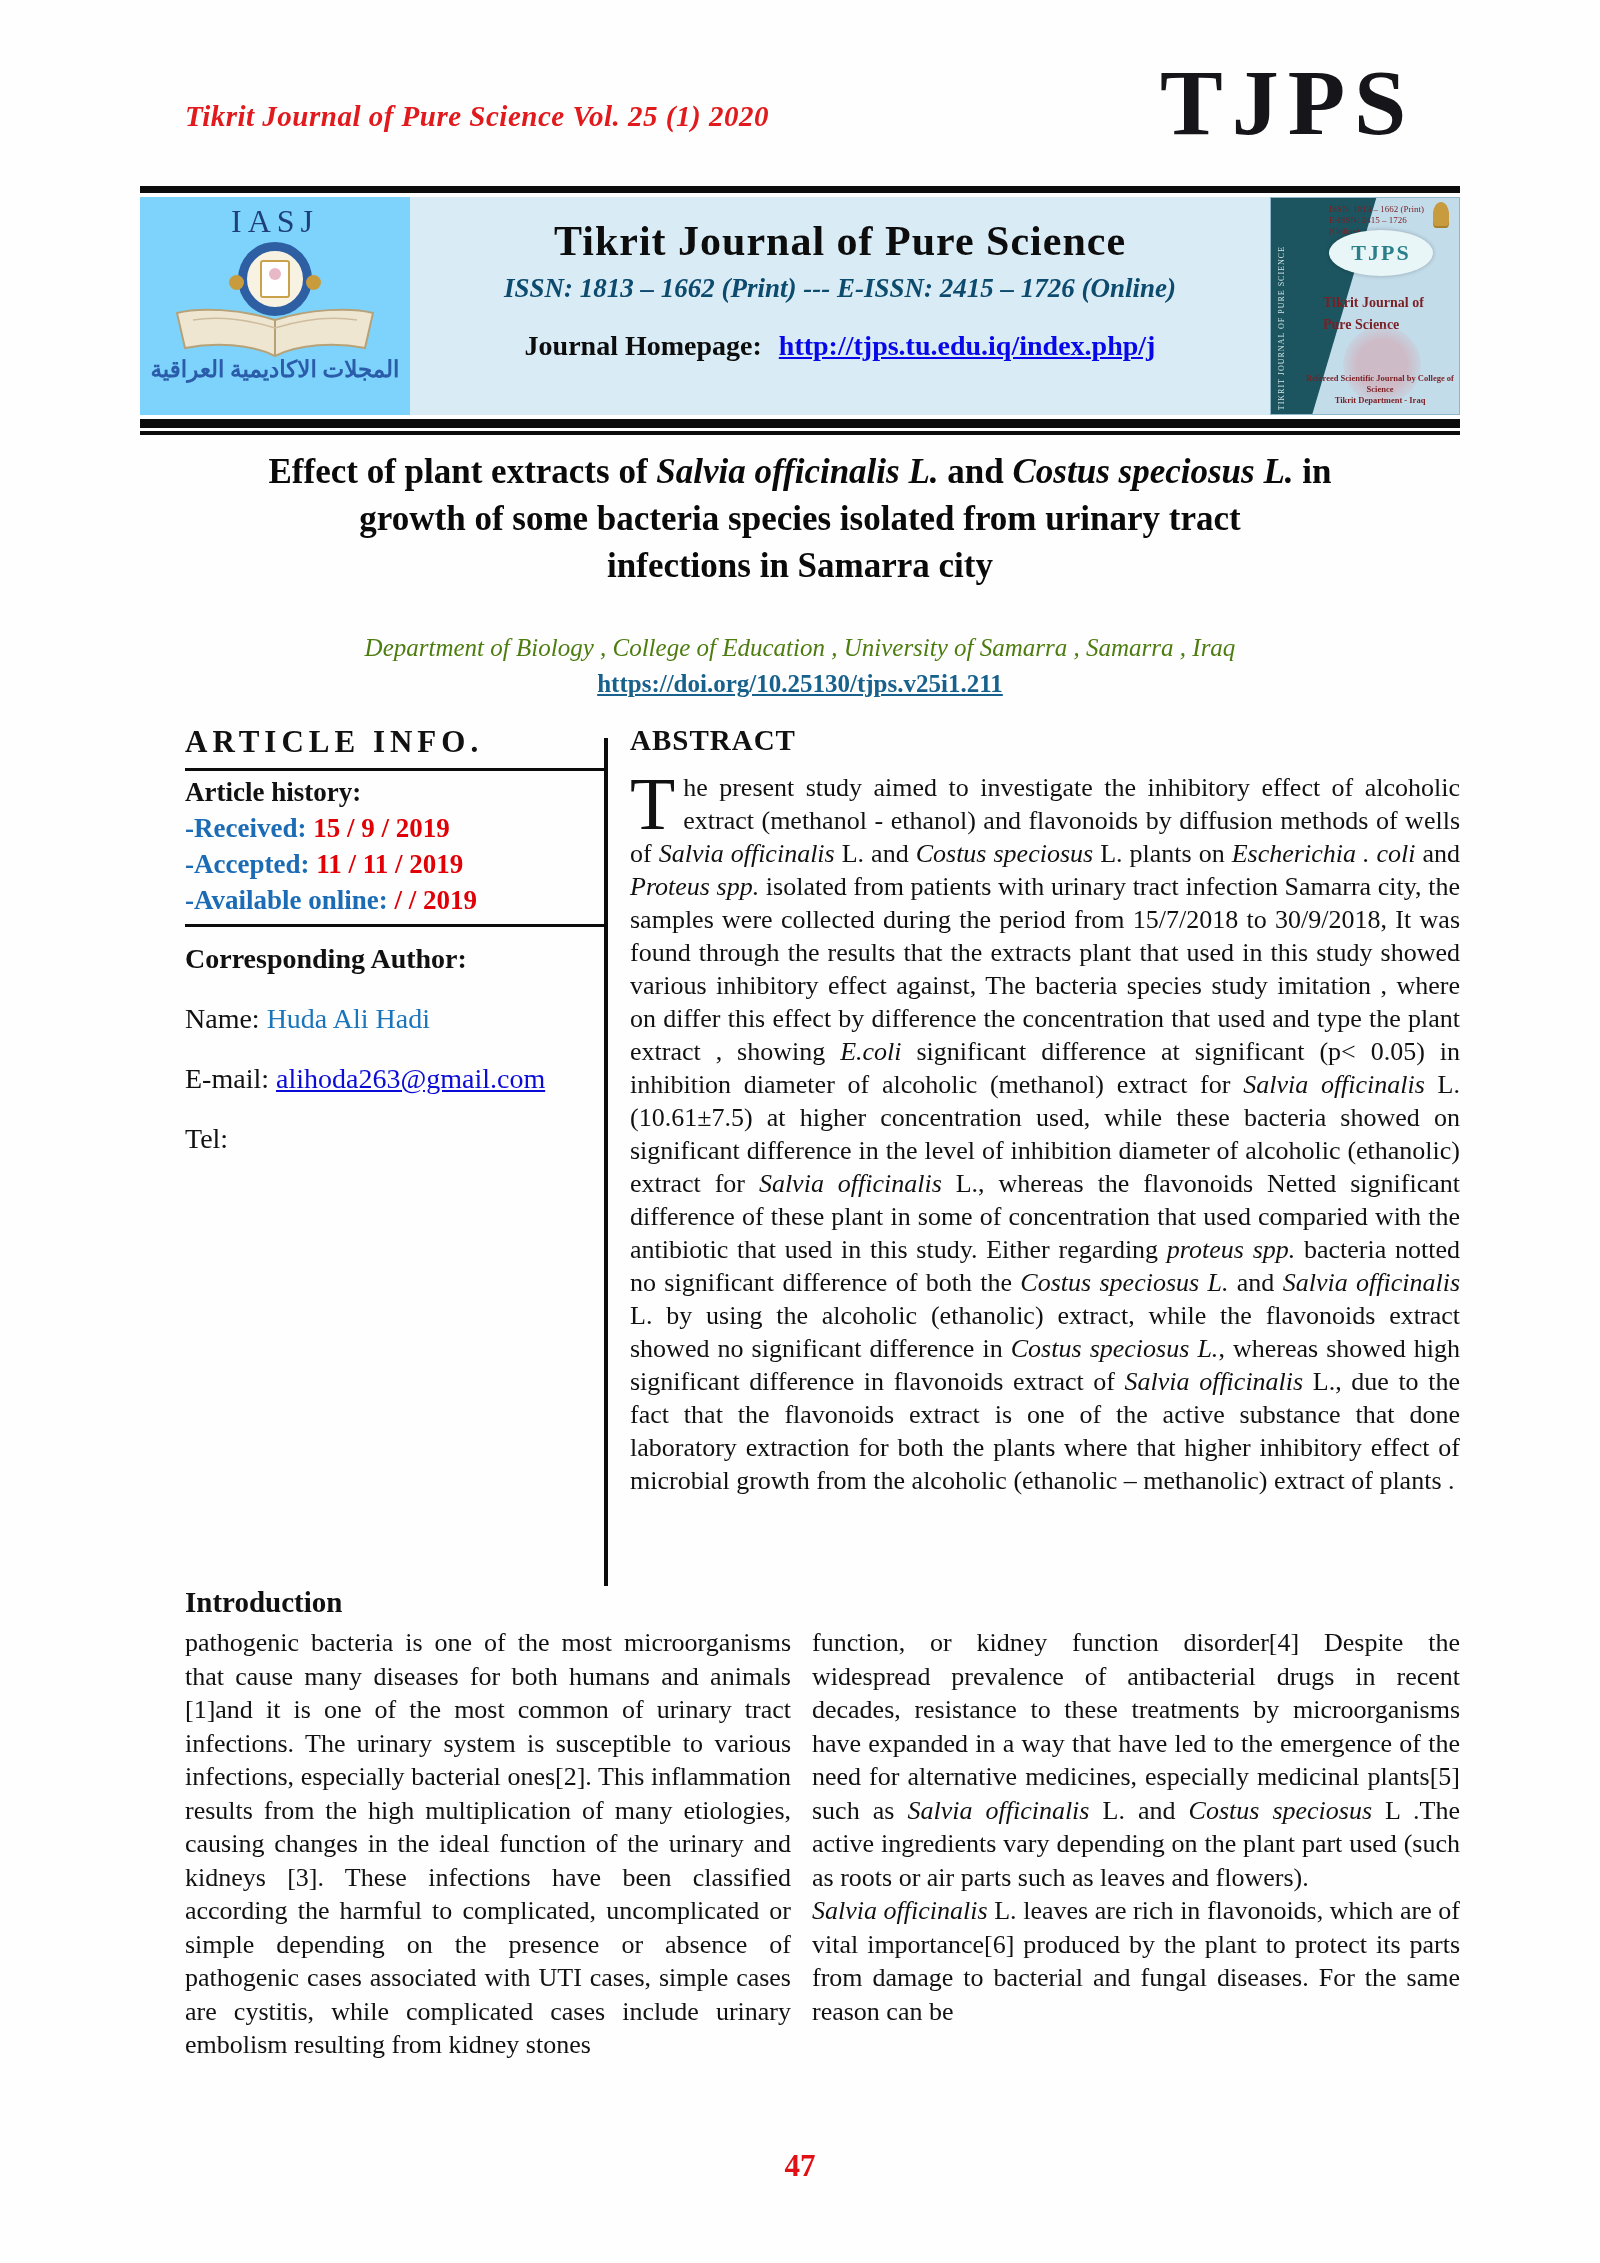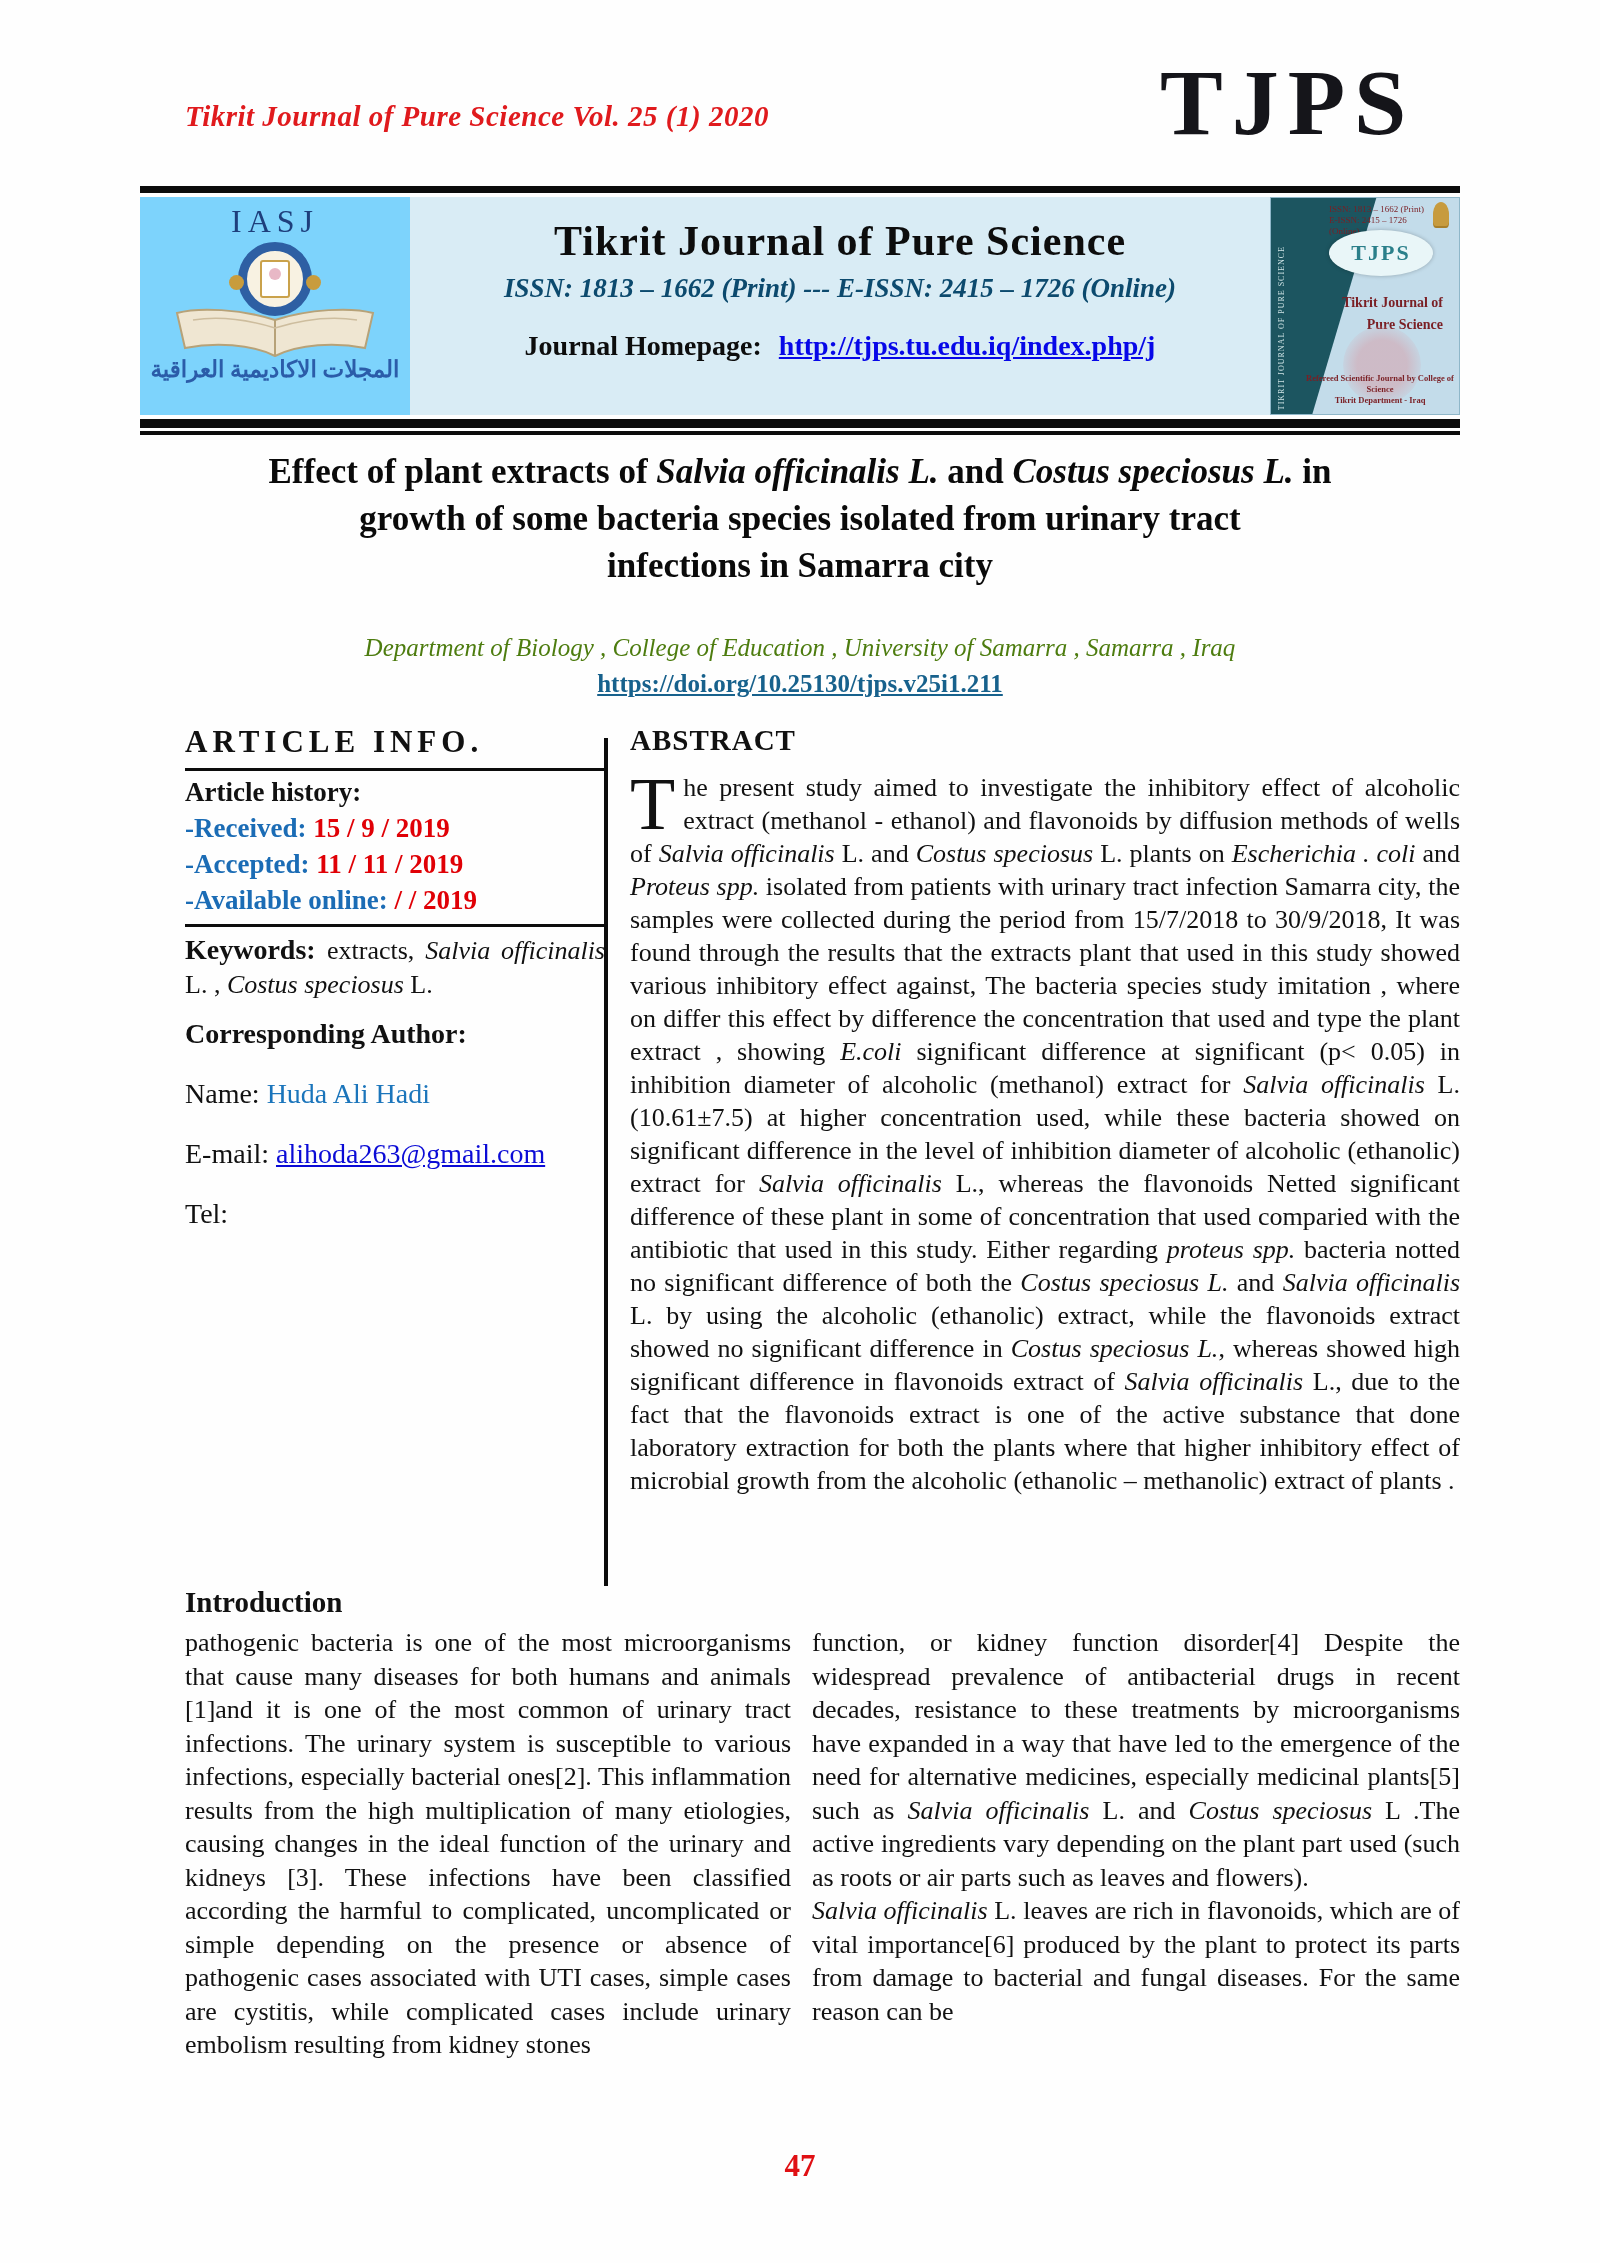--- a/index.html
+++ b/index.html
@@ -50,21 +50,21 @@
   .cover-band { position:absolute; left:0; top:0; width:100%; height:100%;
     background:#1c5560; clip-path:polygon(0 0, 56% 0, 22% 100%, 0 100%); }
   .cover-spine { position:absolute; left:6px; top:48px; writing-mode:vertical-rl; transform:rotate(180deg);
     font-size:8px; color:#cfe4e6; letter-spacing:1px; }
   .cover-crest { position:absolute; right:10px; top:4px; width:16px; height:24px; background:#c79b3e;
     border-radius:50% 50% 20% 20%; box-shadow:0 2px 0 #a87f2a; }
   .cover-issn { position:absolute; left:58px; top:6px; font-size:9px; color:#7a1f24; line-height:11px; width:100px; }
   .cover-ellipse { position:absolute; left:58px; top:32px; width:104px; height:46px; background:#e9f6f8;
     border-radius:50%; display:flex; align-items:center; justify-content:center; box-shadow:0 0 4px rgba(0,0,0,0.25); }
   .cover-ellipse span { color:#2a7f8a; font-size:22px; font-weight:bold; letter-spacing:2px; }
-  .cover-title { position:absolute; left:52px; top:94px; width:120px; text-align:right;
+  .cover-title { position:absolute; left:52px; top:94px; width:120px; text-align:left;
     font-size:14px; font-weight:bold; color:#7a1f24; line-height:22px; }
   .cover-watermark { position:absolute; left:72px; top:128px; width:78px; height:78px; border-radius:50%;
     background:radial-gradient(circle, rgba(214,160,170,0.55) 0 45%, rgba(214,160,170,0.15) 70%, transparent 72%); }
   .cover-footer { position:absolute; left:34px; bottom:8px; width:150px; text-align:center;
     font-size:8.5px; font-weight:bold; color:#7a1f24; line-height:11px; }
 
   .rule-double { left:140px; top:419px; width:1320px; height:16px;
     border-top:9px solid #0c0c0c; border-bottom:4px solid #0c0c0c; background:#fff; }
 
   
@@ -180,23 +180,20 @@
     <div class="ai-line">
       <span class="lbl">-Received: </span><span class="val">15 / 9 / 2019</span>
     </div>
     <div class="ai-line">
       <span class="lbl">-Accepted: </span><span class="val">11 / 11 / 2019</span>
     </div>
     <div class="ai-line">
       <span class="lbl">-Available online: </span><span class="val">/  / 2019</span>
     </div>
     <div class="ai-rule"></div>
-    <div class="ai-keywords">
-      <span class="kw-label">Keywords: </span><span><span>extracts, </span><span style="font-style: italic;">Salvia officinalis</span><span> L. , </span><span style="font-style: italic;">Costus speciosus</span><span> L.</span></span>
-    </div>
     <div class="ai-corr">Corresponding Author:</div>
     <div class="ai-nv">
       <span>Name: </span><span class="nm">Huda Ali Hadi</span>
     </div>
     <div class="ai-nv">
       <span>E-mail: </span><span class="em">alihoda263@gmail.com</span>
     </div>
     <div class="ai-nv">
       <span>Tel:</span>
     </div>

